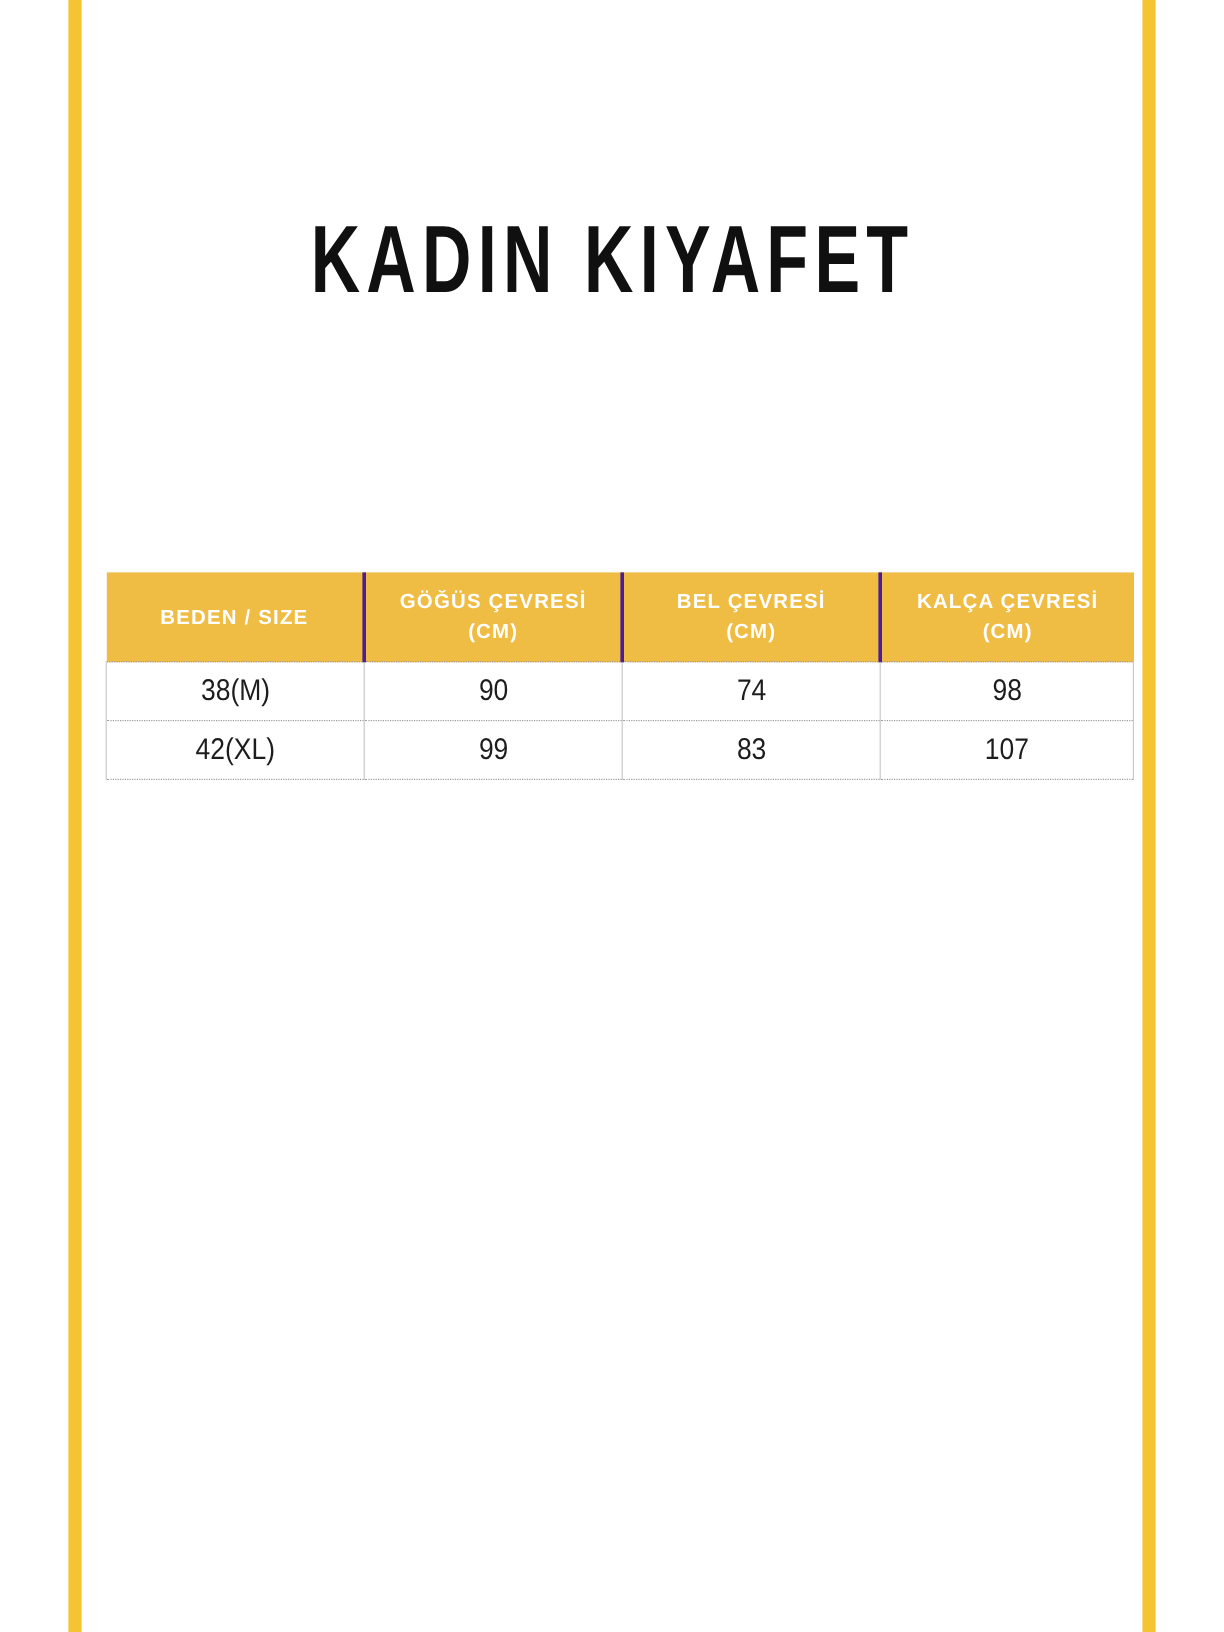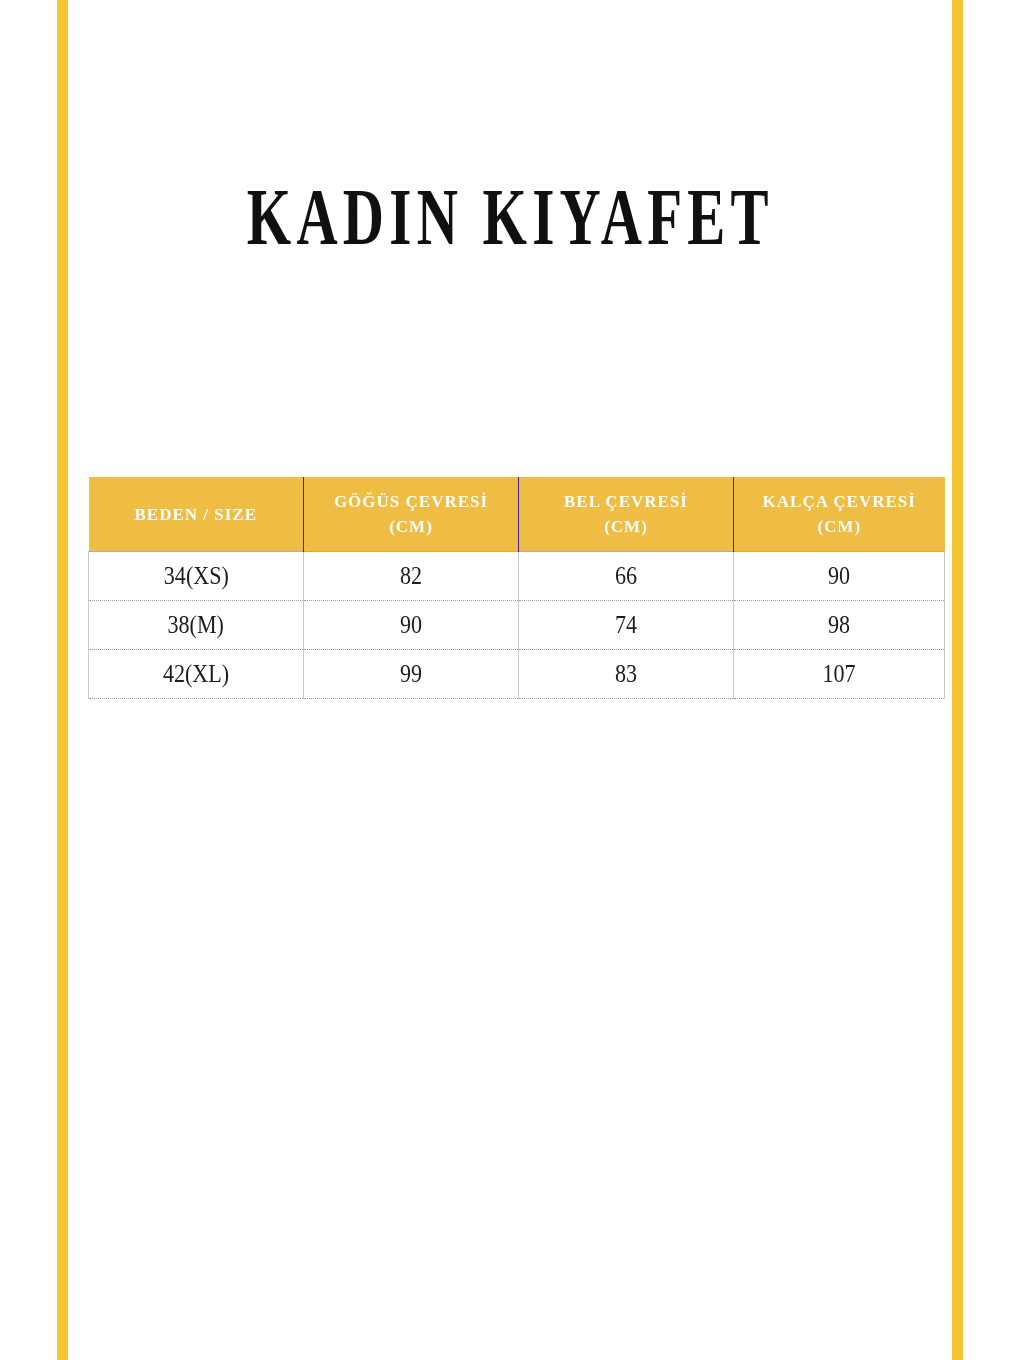--- a/index.html
+++ b/index.html
@@ -2,21 +2,21 @@
 <html><head>
 <meta charset="utf-8">
 <style>
   html, body { margin: 0; padding: 0; background: #ffffff; }
   .page {
     position: relative;
     width: 1020px;
     height: 1360px;
     background: #ffffff;
     overflow: hidden;
-    font-family: Liberation Serif, serif;
+    font-family: Liberation Sans, sans-serif;
   }
   .accent-bar {
     position: absolute;
     top: 0;
     bottom: 0;
     width: 11px;
     background: #F5C433;
   }
   .accent-bar.left  { left: 57px; }
   .accent-bar.right { left: 952px; }
@@ -49,21 +49,21 @@
     top: 477px;
     width: 856px;
     border-collapse: collapse;
     table-layout: fixed;
   }
   .size-table th {
     background: #EFBC44;
     padding: 0;
     height: 74px;
   }
-  .size-table th + th { border-left: 1px solid #4c1d95; }
+  .size-table th + th { border-left: 3px solid #4c1d95; }
   .th-inner {
     display: flex;
     flex-direction: column;
     justify-content: center;
     align-items: center;
     height: 74px;
     color: #ffffff;
     font-size: 17px;
     font-weight: bold;
     letter-spacing: 1px;
@@ -134,26 +134,20 @@
         <th>
           <div class="th-inner">
             <span>KALÇA ÇEVRESİ</span>
             <span>(CM)</span>
           </div>
         </th>
       </tr>
     </thead>
     <tbody>
       <tr>
-        <td><span class="cellval">34(XS)</span></td>
-        <td><span class="cellval">82</span></td>
-        <td><span class="cellval">66</span></td>
-        <td><span class="cellval">90</span></td>
-      </tr>
-      <tr>
         <td><span class="cellval">38(M)</span></td>
         <td><span class="cellval">90</span></td>
         <td><span class="cellval">74</span></td>
         <td><span class="cellval">98</span></td>
       </tr>
       <tr>
         <td><span class="cellval">42(XL)</span></td>
         <td><span class="cellval">99</span></td>
         <td><span class="cellval">83</span></td>
         <td><span class="cellval">107</span></td>

